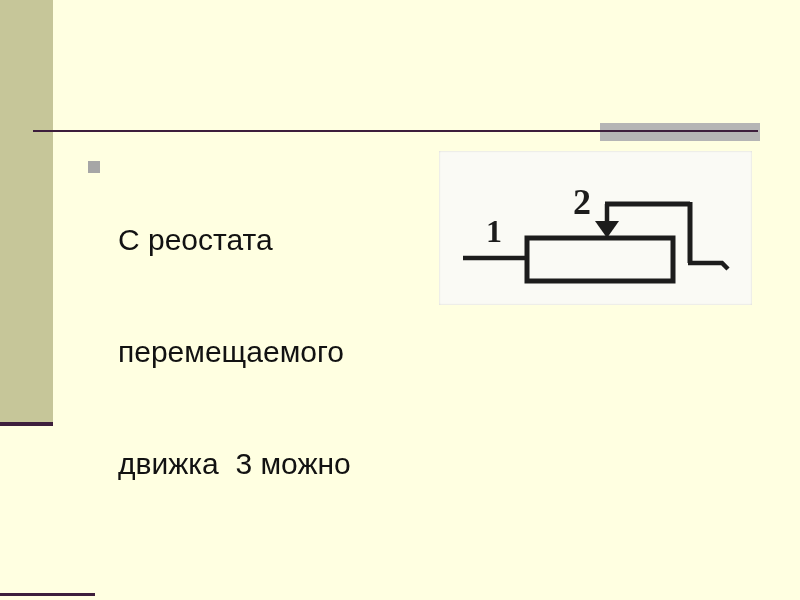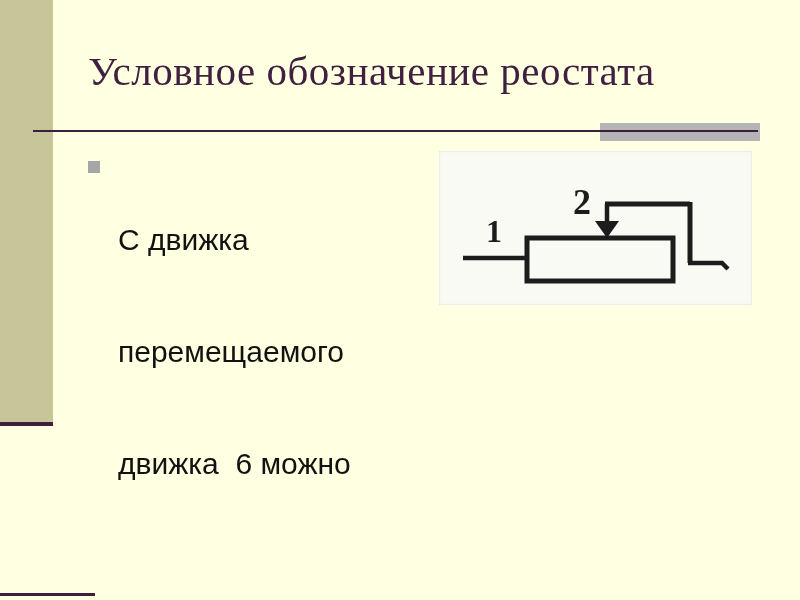--- a/index.html
+++ b/index.html
@@ -95,31 +95,30 @@
 </style>
 </head>
 <body>
 
 <div class="slide">
 
   <div class="left-band"></div>
   <div class="left-band-rule"></div>
   <div class="bottom-left-rule"></div>
 
-  <h1 class="title">Условное обозначение реостата</h1>
 
   <div class="title-rule-gray-box"></div>
   <div class="title-rule"></div>
 
   <div class="bullet-marker"></div>
 
   <div class="bullet-text">
-    <span class="line">С движка</span>
+    <span class="line">С реостата</span>
     <span class="line">перемещаемого</span>
-    <span class="line">движка  6 можно</span>
+    <span class="line">движка  3 можно</span>
     
     
     
     
     
     
     
     
   </div>
 

